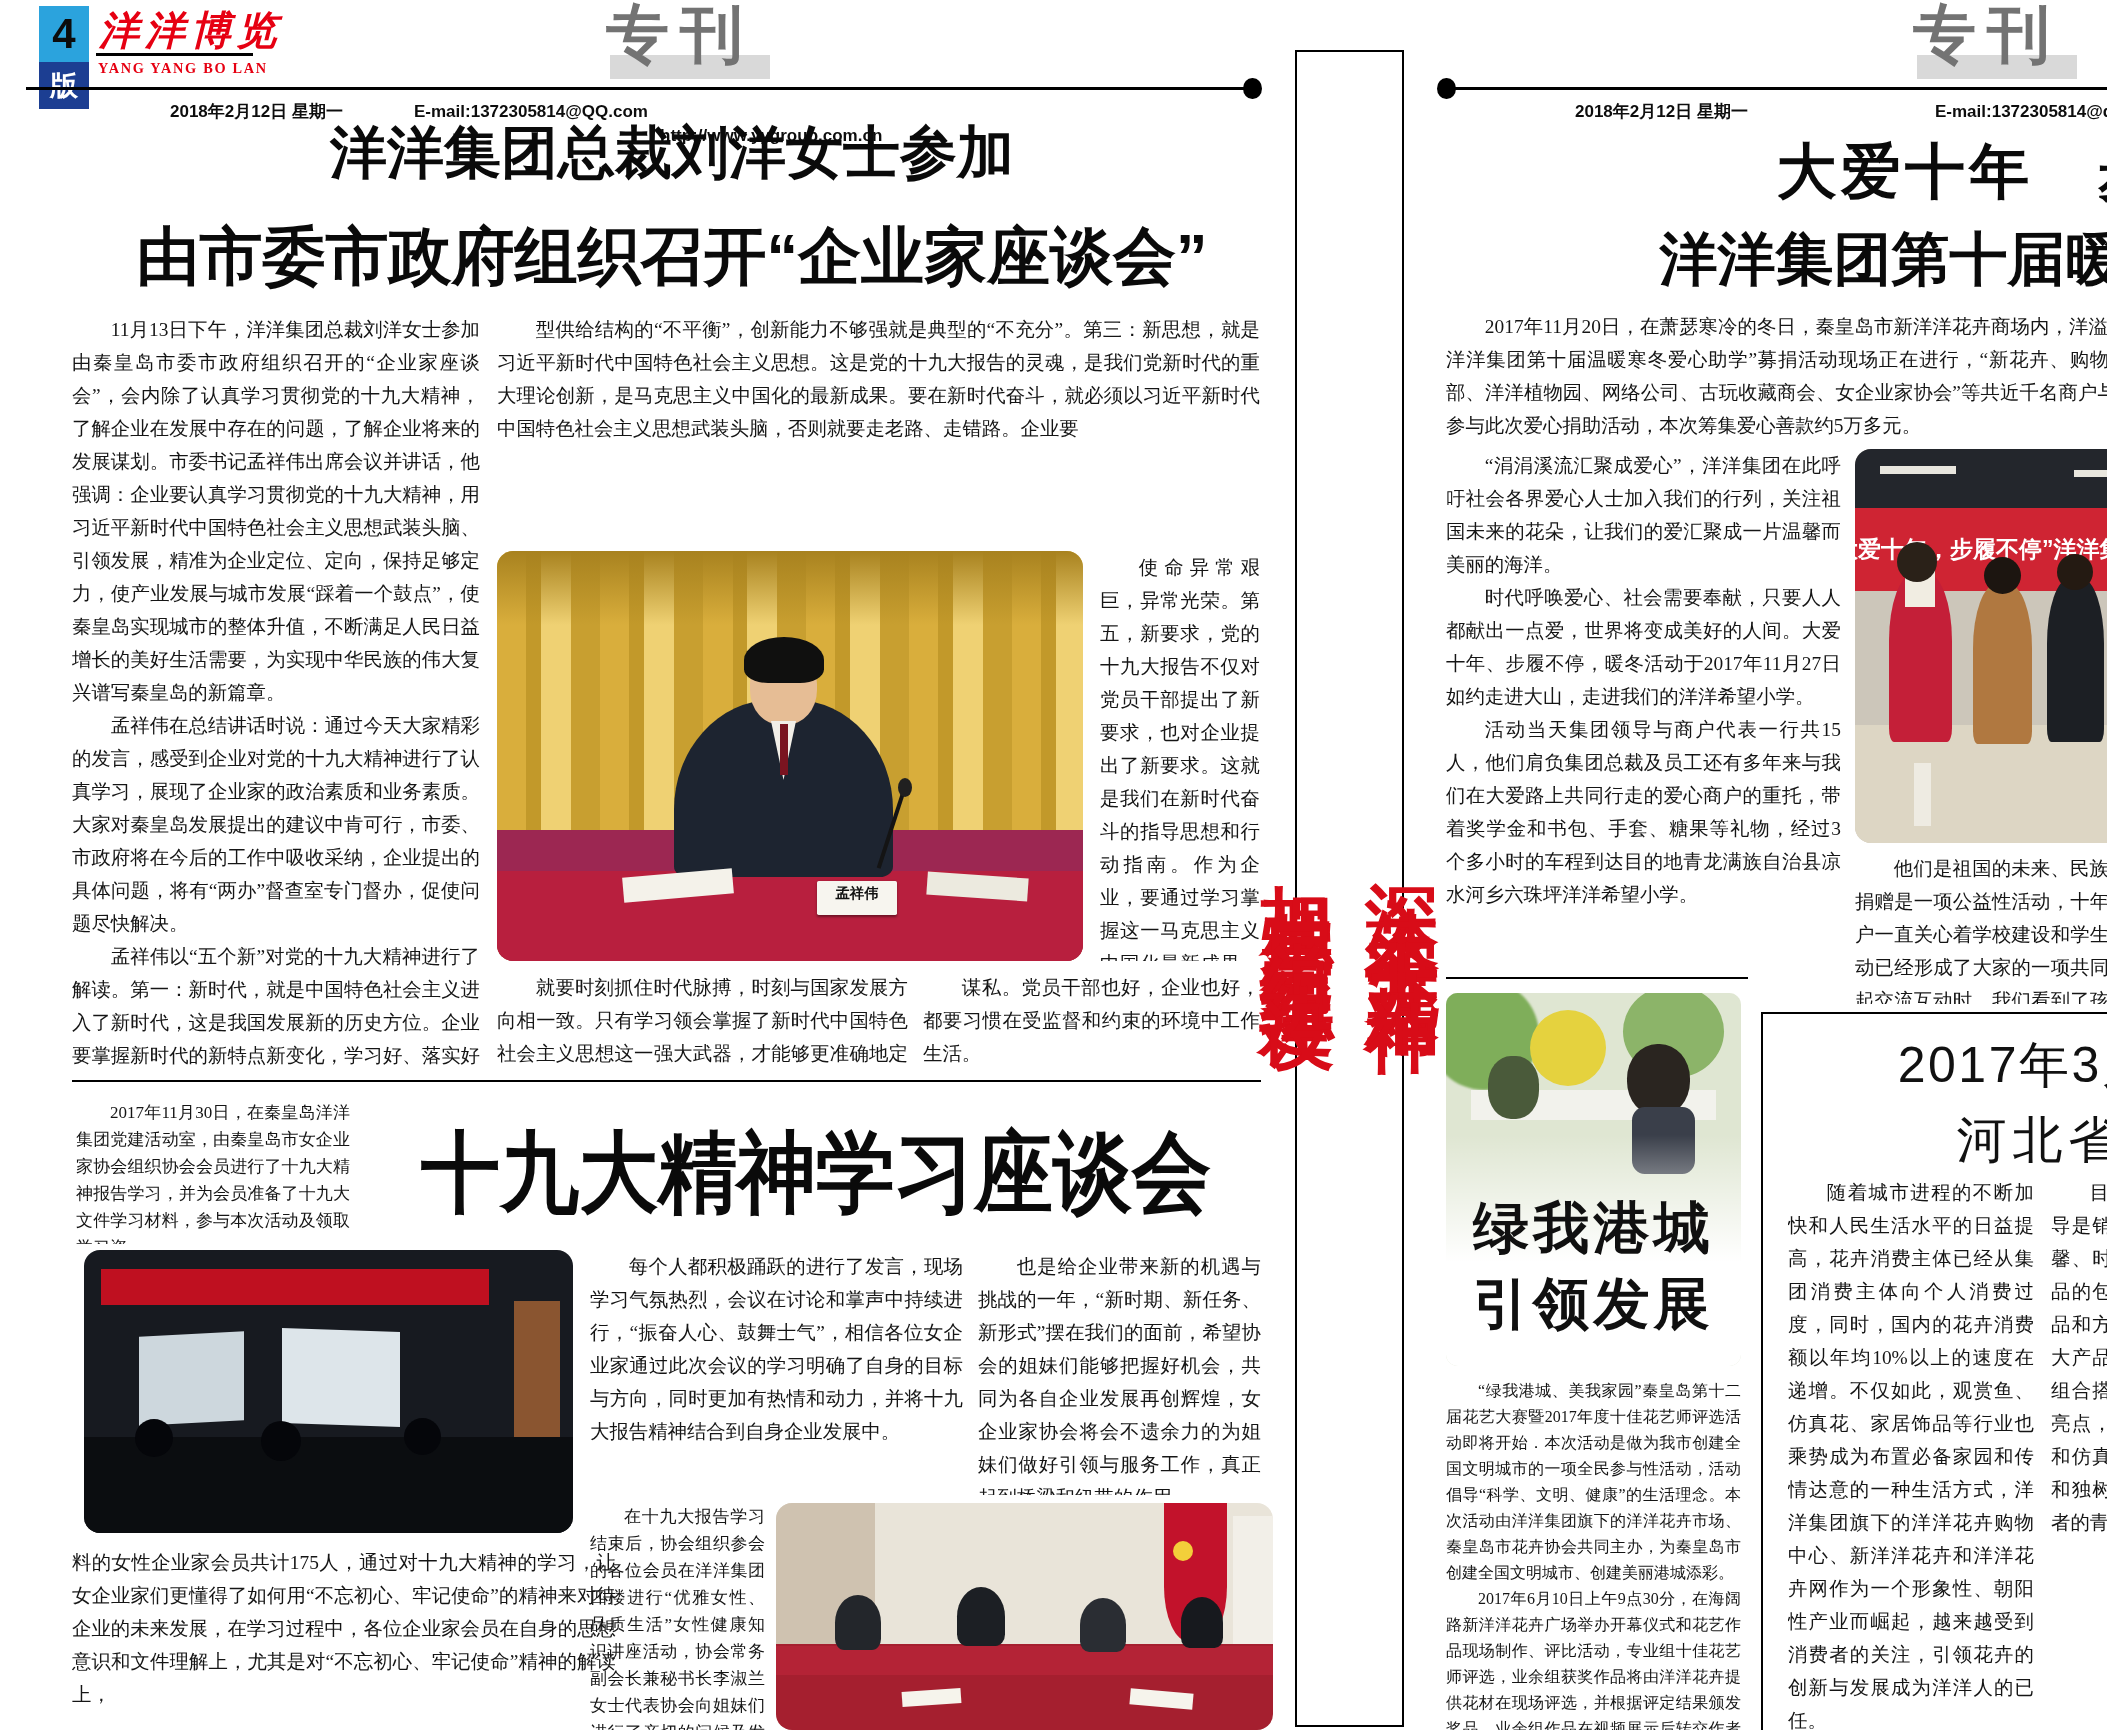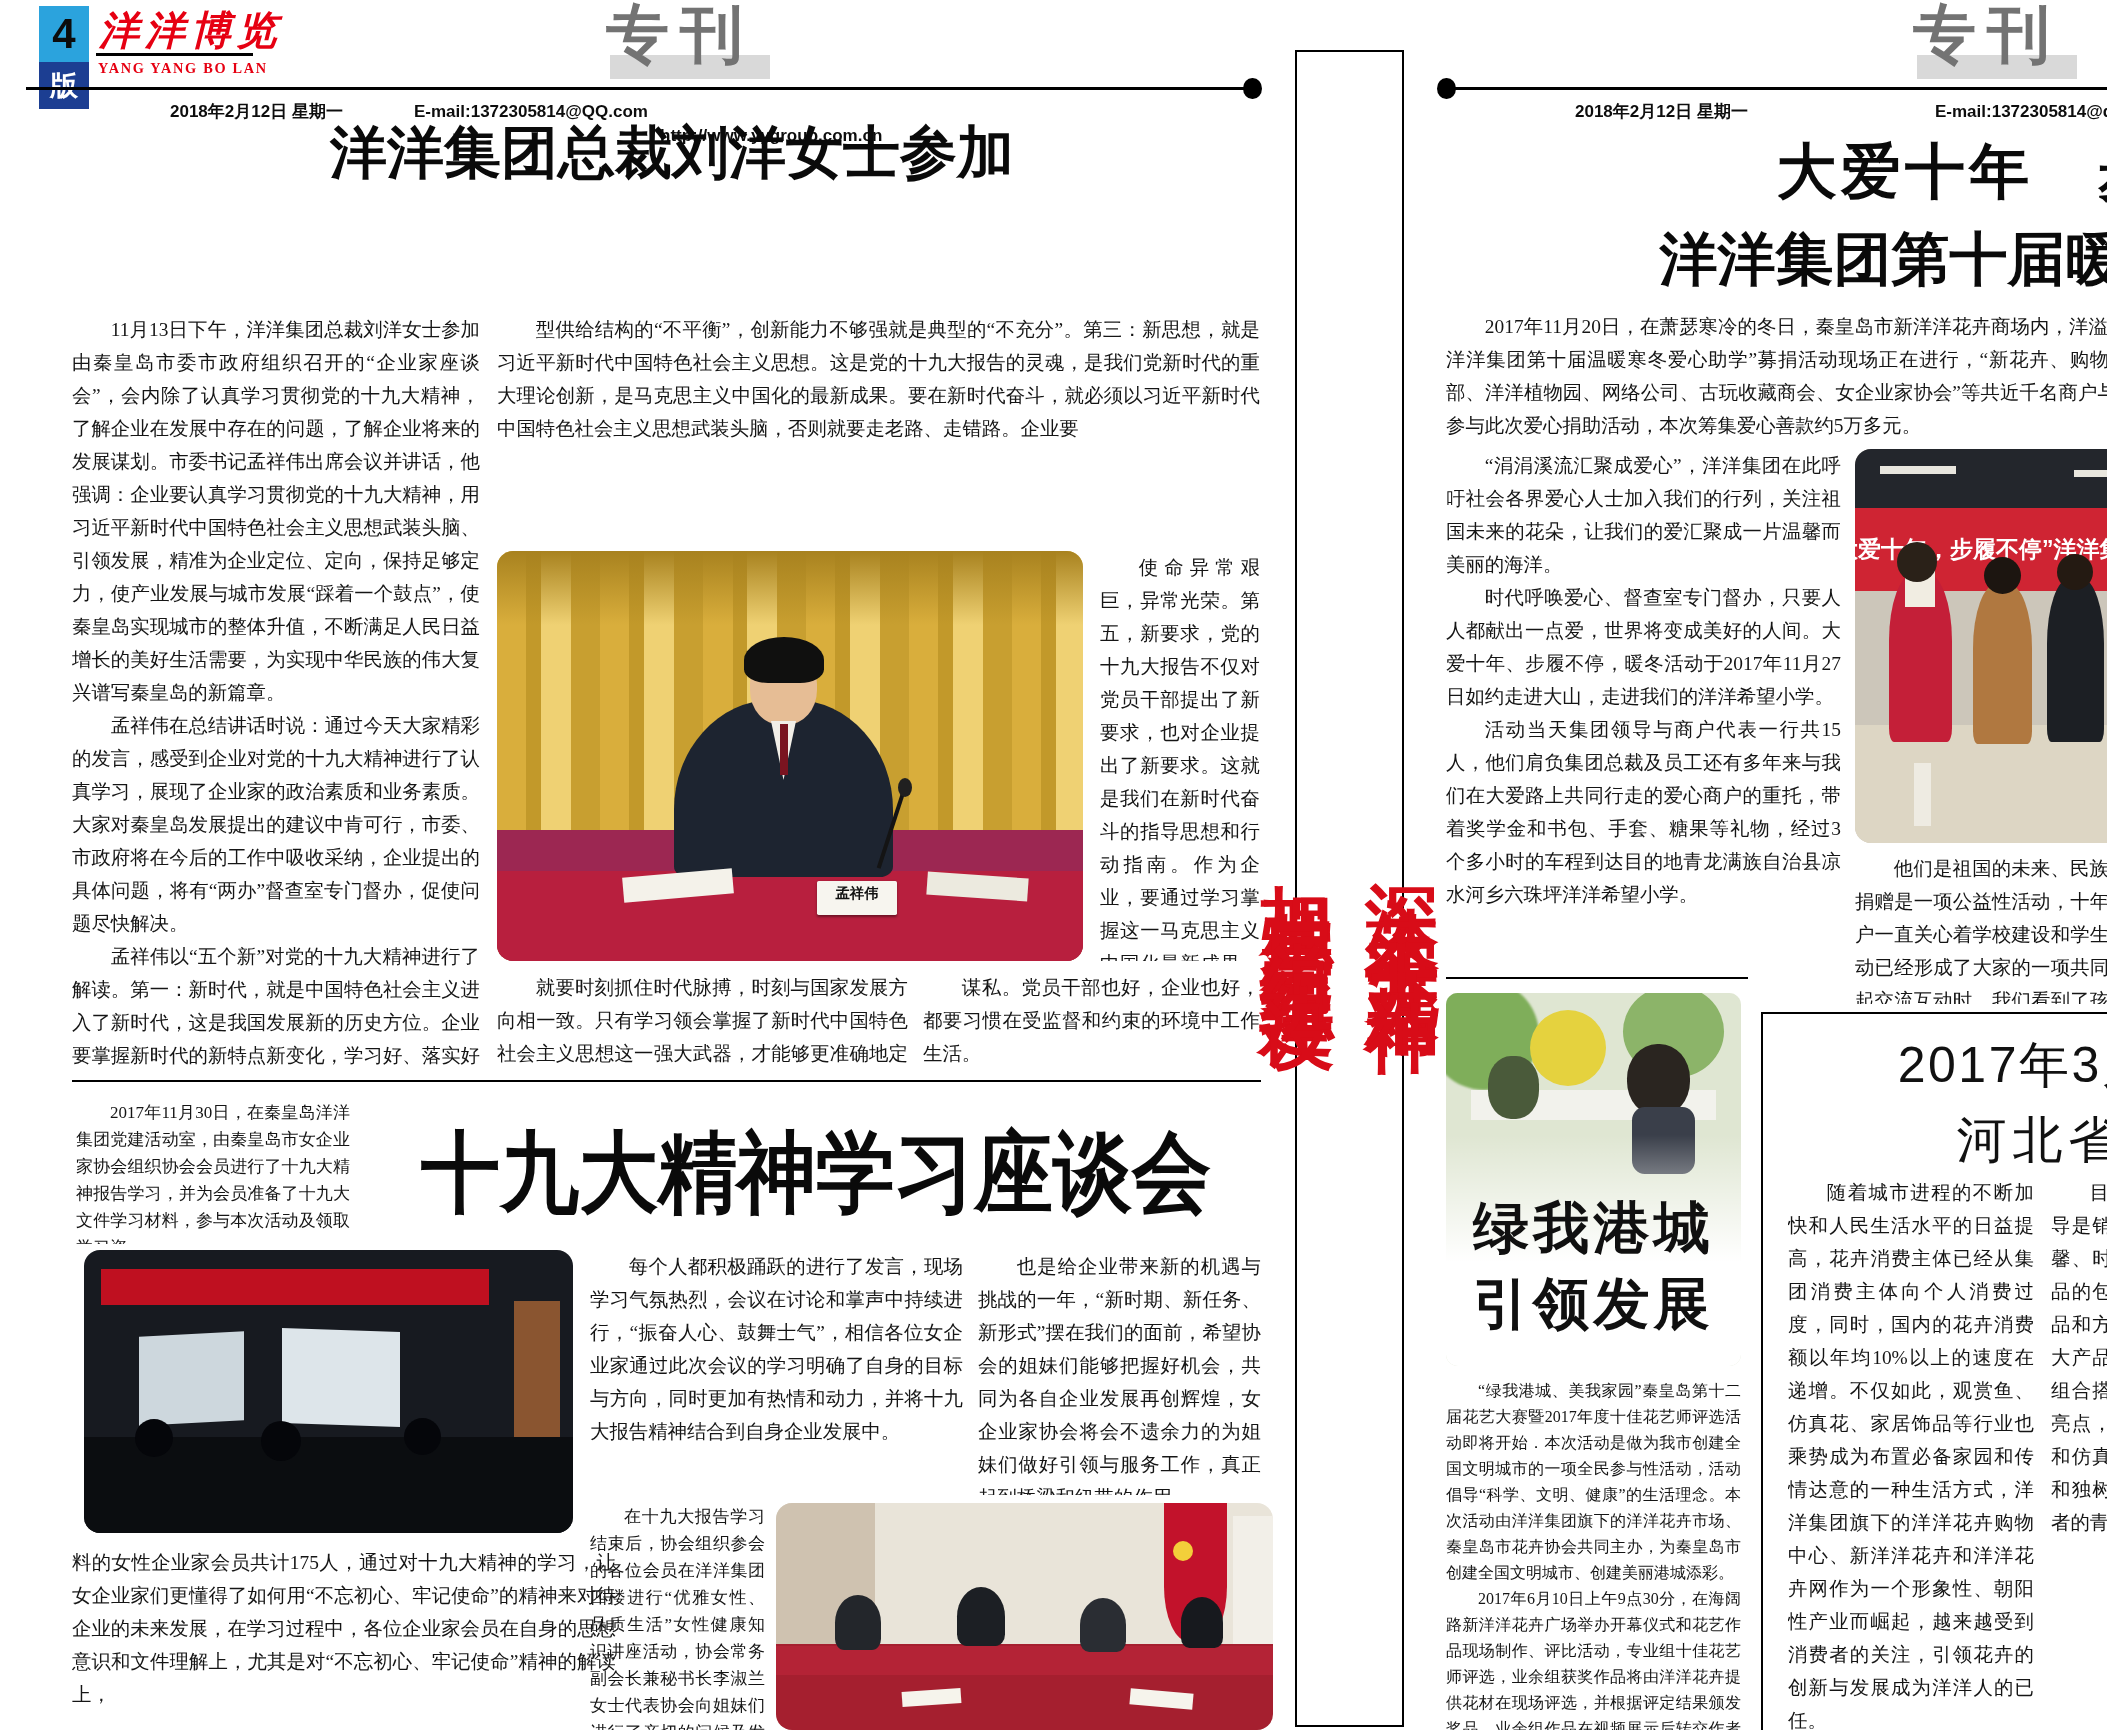--- a/index.html
+++ b/index.html
@@ -70,20 +70,21 @@
   <div class="abs dateline" style="left:1935px;top:102px;">E-mail:1372305814@qq.com</div>
 
   <div id="centerbanner" class="abs" style="left:1295px;top:50px;width:105px;height:1673px;">
     <div class="vtext">
       <span>深入落实十九大精神</span>
       <span>加强基层党组织建设</span>
     </div>
   </div>
 
   <div class="abs hl-hei hl-black" style="left:63px;top:112px;width:1218px;font-size:57px;line-height:80px;">洋洋集团总裁刘洋女士参加</div>
+  <div class="abs hl-black" style="left:63px;top:214px;width:1218px;font-size:63px;line-height:84px;">由市委市政府组织召开“企业家座谈会”</div>
 
   <div class="abs copy" style="left:72px;top:313px;width:408px;height:759px;">
     <p>11月13日下午，洋洋集团总裁刘洋女士参加由秦皇岛市委市政府组织召开的“企业家座谈会”，会内除了认真学习贯彻党的十九大精神，了解企业在发展中存在的问题，了解企业将来的发展谋划。市委书记孟祥伟出席会议并讲话，他强调：企业要认真学习贯彻党的十九大精神，用习近平新时代中国特色社会主义思想武装头脑、引领发展，精准为企业定位、定向，保持足够定力，使产业发展与城市发展“踩着一个鼓点”，使秦皇岛实现城市的整体升值，不断满足人民日益增长的美好生活需要，为实现中华民族的伟大复兴谱写秦皇岛的新篇章。</p>
     <p>孟祥伟在总结讲话时说：通过今天大家精彩的发言，感受到企业对党的十九大精神进行了认真学习，展现了企业家的政治素质和业务素质。大家对秦皇岛发展提出的建议中肯可行，市委、市政府将在今后的工作中吸收采纳，企业提出的具体问题，将有“两办”督查室专门督办，促使问题尽快解决。</p>
     <p>孟祥伟以“五个新”对党的十九大精神进行了解读。第一：新时代，就是中国特色社会主义进入了新时代，这是我国发展新的历史方位。企业要掌握新时代的新特点新变化，学习好、落实好中央和省委经济发展的新部署，切实把企业做优做强做大。第二：新矛盾，就是我国社会主要矛盾已经转化为人民日益增长的美好生活需要和不平衡不充分的发展之间的矛盾。企业在发展中遇到的许多问题，都与没有充分认识把握新矛盾相关联。就秦皇岛来讲，发展质量和效益还不高，低端的产能过剩就是典</p>
   </div>
   <div class="abs copy" style="left:497px;top:313px;width:763px;height:231px;">
     <p>型供给结构的“不平衡”，创新能力不够强就是典型的“不充分”。第三：新思想，就是习近平新时代中国特色社会主义思想。这是党的十九大报告的灵魂，是我们党新时代的重大理论创新，是马克思主义中国化的最新成果。要在新时代奋斗，就必须以习近平新时代中国特色社会主义思想武装头脑，否则就要走老路、走错路。企业要</p>
   </div>
 
@@ -163,21 +164,21 @@
   </div>
 
   <div class="abs hl-serif" style="left:1442px;top:130px;width:1247px;font-size:60px;line-height:84px;letter-spacing:4.2px;">大爱十年　步履不停</div>
   <div class="abs hl-serif" style="left:1442px;top:218px;width:1247px;font-size:58px;line-height:83px;">洋洋集团第十届暖冬献爱心活动</div>
 
   <div class="abs copy" style="left:1446px;top:310px;width:885px;height:137px;">
     <p>2017年11月20日，在萧瑟寒冷的冬日，秦皇岛市新洋洋花卉商场内，洋溢着春意般的温暖，“秦皇岛洋洋集团第十届温暖寒冬爱心助学”募捐活动现场正在进行，“新花卉、购物中心、古玩城、马术俱乐部、洋洋植物园、网络公司、古玩收藏商会、女企业家协会”等共近千名商户与员工及各界爱心人士共同参与此次爱心捐助活动，本次筹集爱心善款约5万多元。</p>
   </div>
   <div class="abs copy" style="left:1446px;top:449px;width:395px;height:523px;">
     <p>“涓涓溪流汇聚成爱心”，洋洋集团在此呼吁社会各界爱心人士加入我们的行列，关注祖国未来的花朵，让我们的爱汇聚成一片温馨而美丽的海洋。</p>
-    <p>时代呼唤爱心、督查室专门督办，只要人人都献出一点爱，世界将变成美好的人间。大爱十年、步履不停，暖冬活动于2017年11月27日如约走进大山，走进我们的洋洋希望小学。</p>
+    <p>时代呼唤爱心、社会需要奉献，只要人人都献出一点爱，世界将变成美好的人间。大爱十年、步履不停，暖冬活动于2017年11月27日如约走进大山，走进我们的洋洋希望小学。</p>
     <p>活动当天集团领导与商户代表一行共15人，他们肩负集团总裁及员工还有多年来与我们在大爱路上共同行走的爱心商户的重托，带着奖学金和书包、手套、糖果等礼物，经过3个多小时的车程到达目的地青龙满族自治县凉水河乡六珠坪洋洋希望小学。</p>
   </div>
 
   <div class="abs ph" style="left:1855px;top:449px;width:489px;height:394px;background:#ccc6ba;">
     <div style="left:0;top:0;width:100%;height:15%;background:#23262c;"></div>
     <div style="left:25px;top:17px;width:76px;height:7.6px;background:#e8e6de;"></div>
     <div style="left:219px;top:21px;width:84px;height:6.7px;background:#e8e6de;"></div>
     <div style="left:0;top:15%;width:100%;height:21%;background:#cf2433;display:flex;align-items:center;justify-content:center;">
       <div class="photo-banner-text" style="position:static;">“大爱十年，步履不停”洋洋集团第十届暖冬献爱心活动</div>
     </div>

